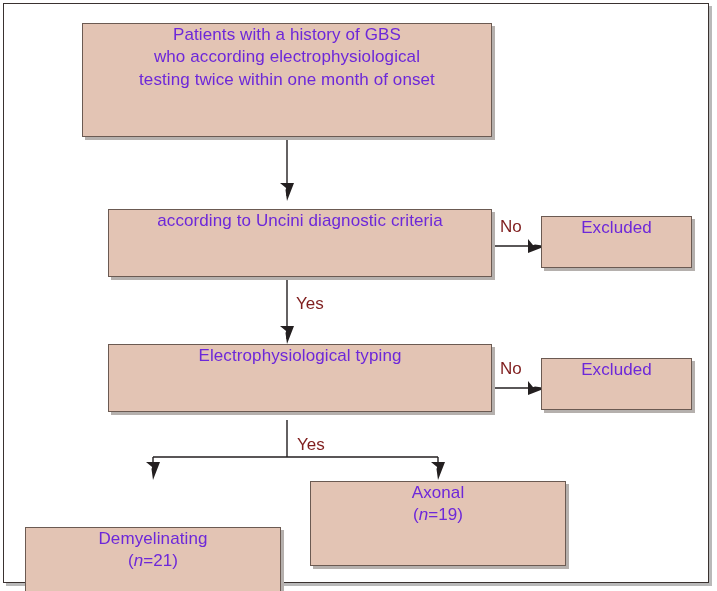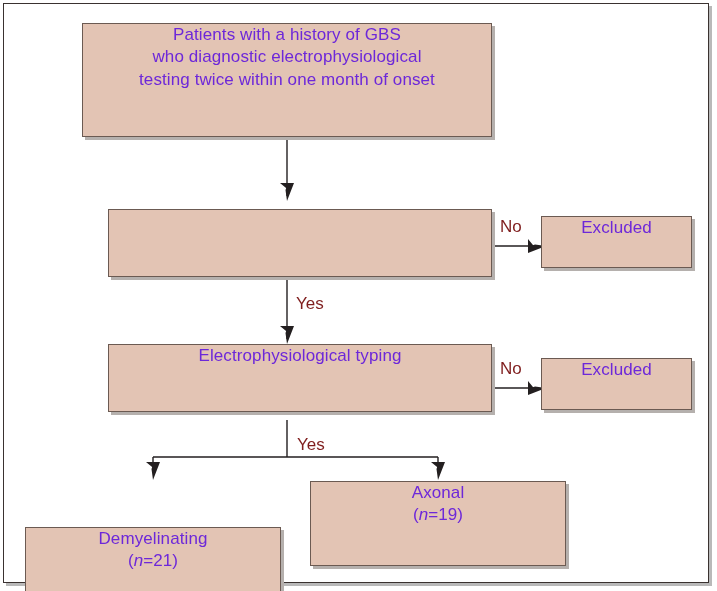--- a/index.html
+++ b/index.html
@@ -90,25 +90,26 @@
       <line x1="492" y1="388" x2="535" y2="388"></line>
       <polygon points="528,381 528,395 546,388 535,386.5 531,388 535,389.5"></polygon>
 
       <path d="M287,420 L287,457 M153,457 L438,457 M153,457 L153,470 M438,457 L438,470"></path>
       <polygon points="146,462 160,462 153,480 151.5,469 153,465 154.5,469"></polygon>
       <polygon points="431,462 445,462 438,480 436.5,469 438,465 439.5,469"></polygon>
     </svg>
 
     <div class="node" style="left:82px; top:23px; width:410px; height:114px;">
       <span class="ln">Patients with a history of GBS</span>
-      <span class="ln">who diagnostic electrophysiological</span>
+      <span class="ln">who according electrophysiological</span>
       <span class="ln">testing twice within one month of onset</span>
     </div>
 
     <div class="node" style="left:108px; top:209px; width:384px; height:68px;">
+      <span class="ln">according to Uncini diagnostic criteria</span>
     </div>
 
     <div class="node" style="left:541px; top:216px; width:151px; height:52px;">
       <span class="ln">Excluded</span>
     </div>
 
     <div class="node" style="left:108px; top:344px; width:384px; height:68px;">
       <span class="ln">Electrophysiological typing</span>
     </div>
 

